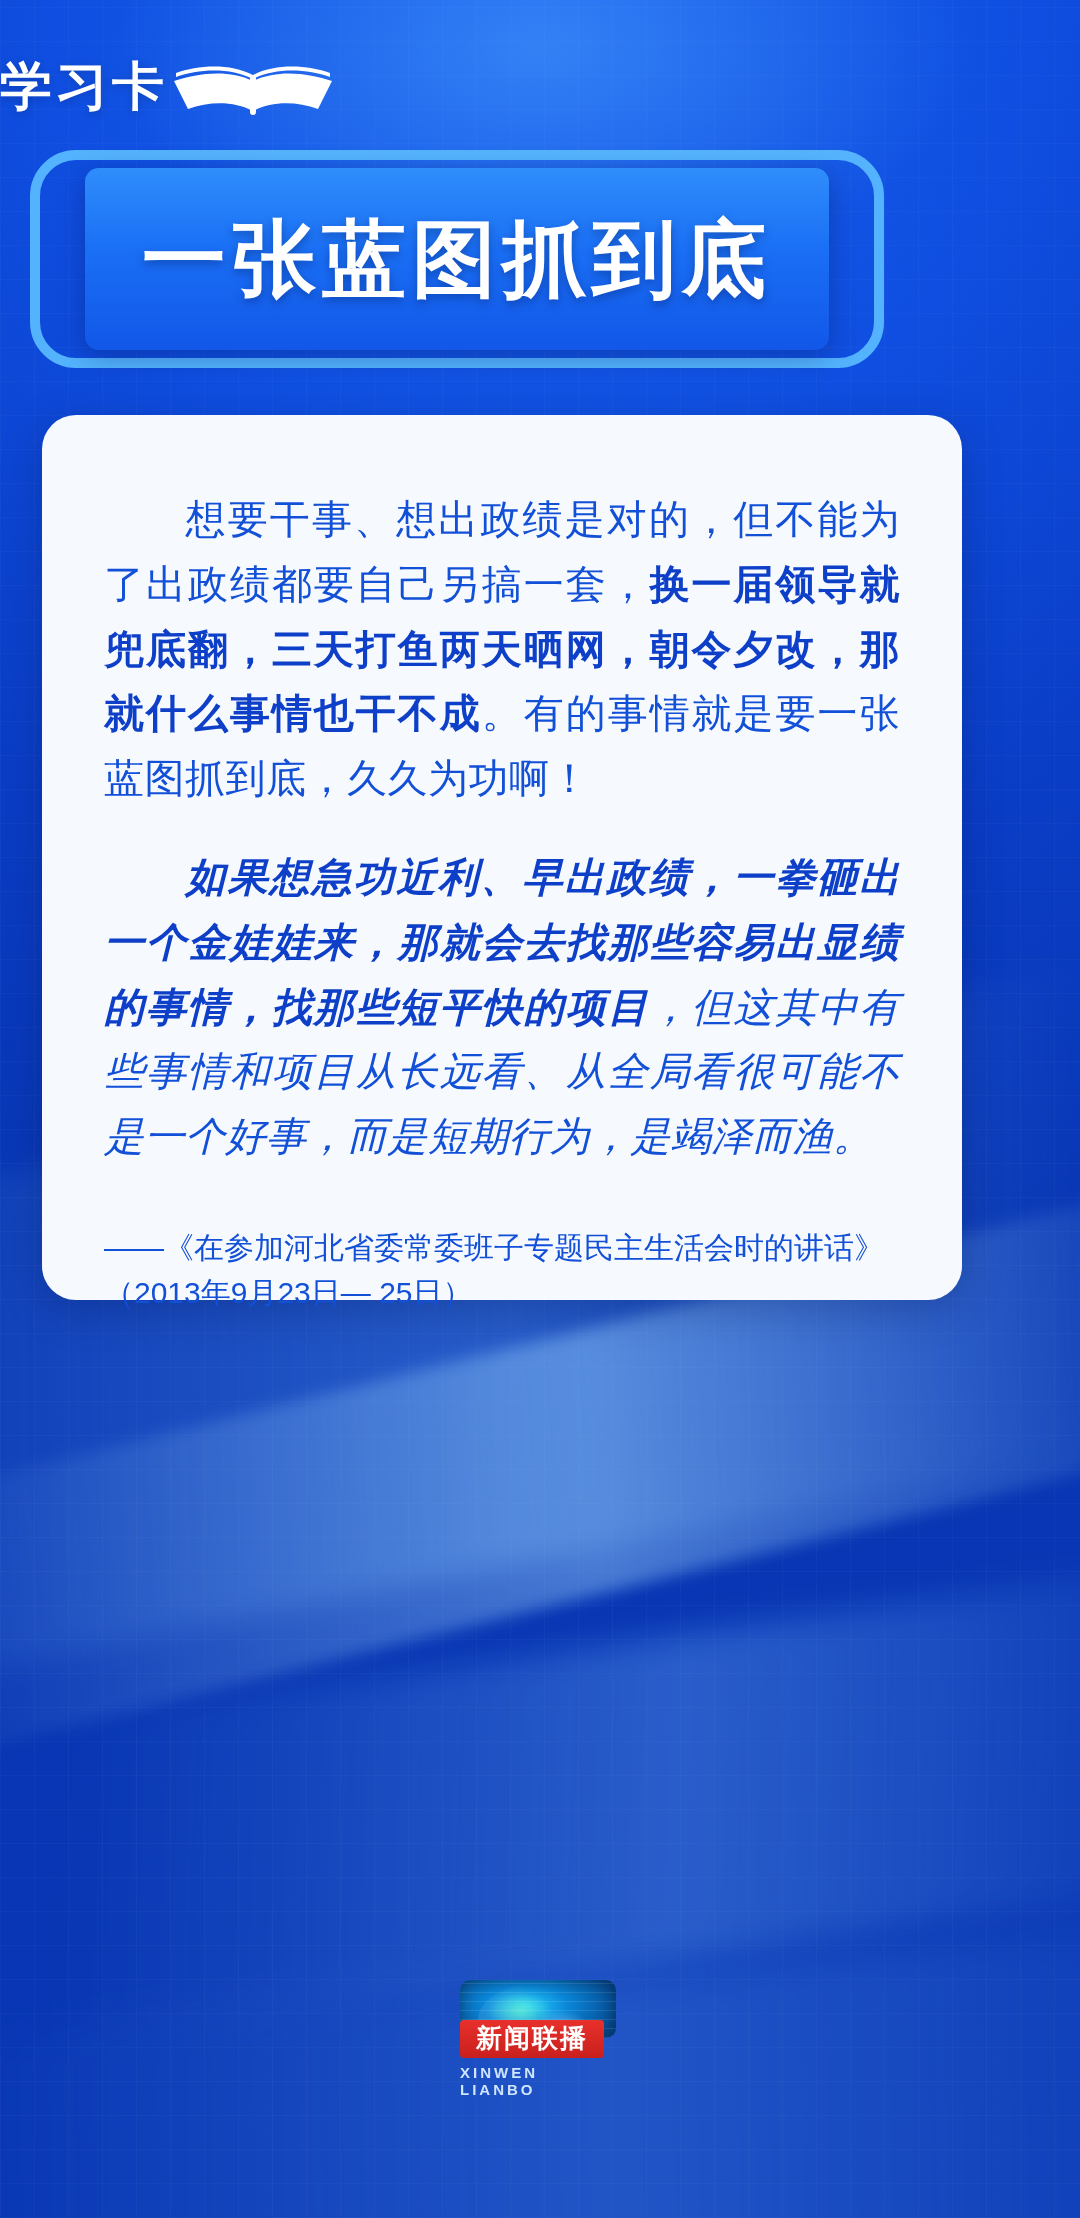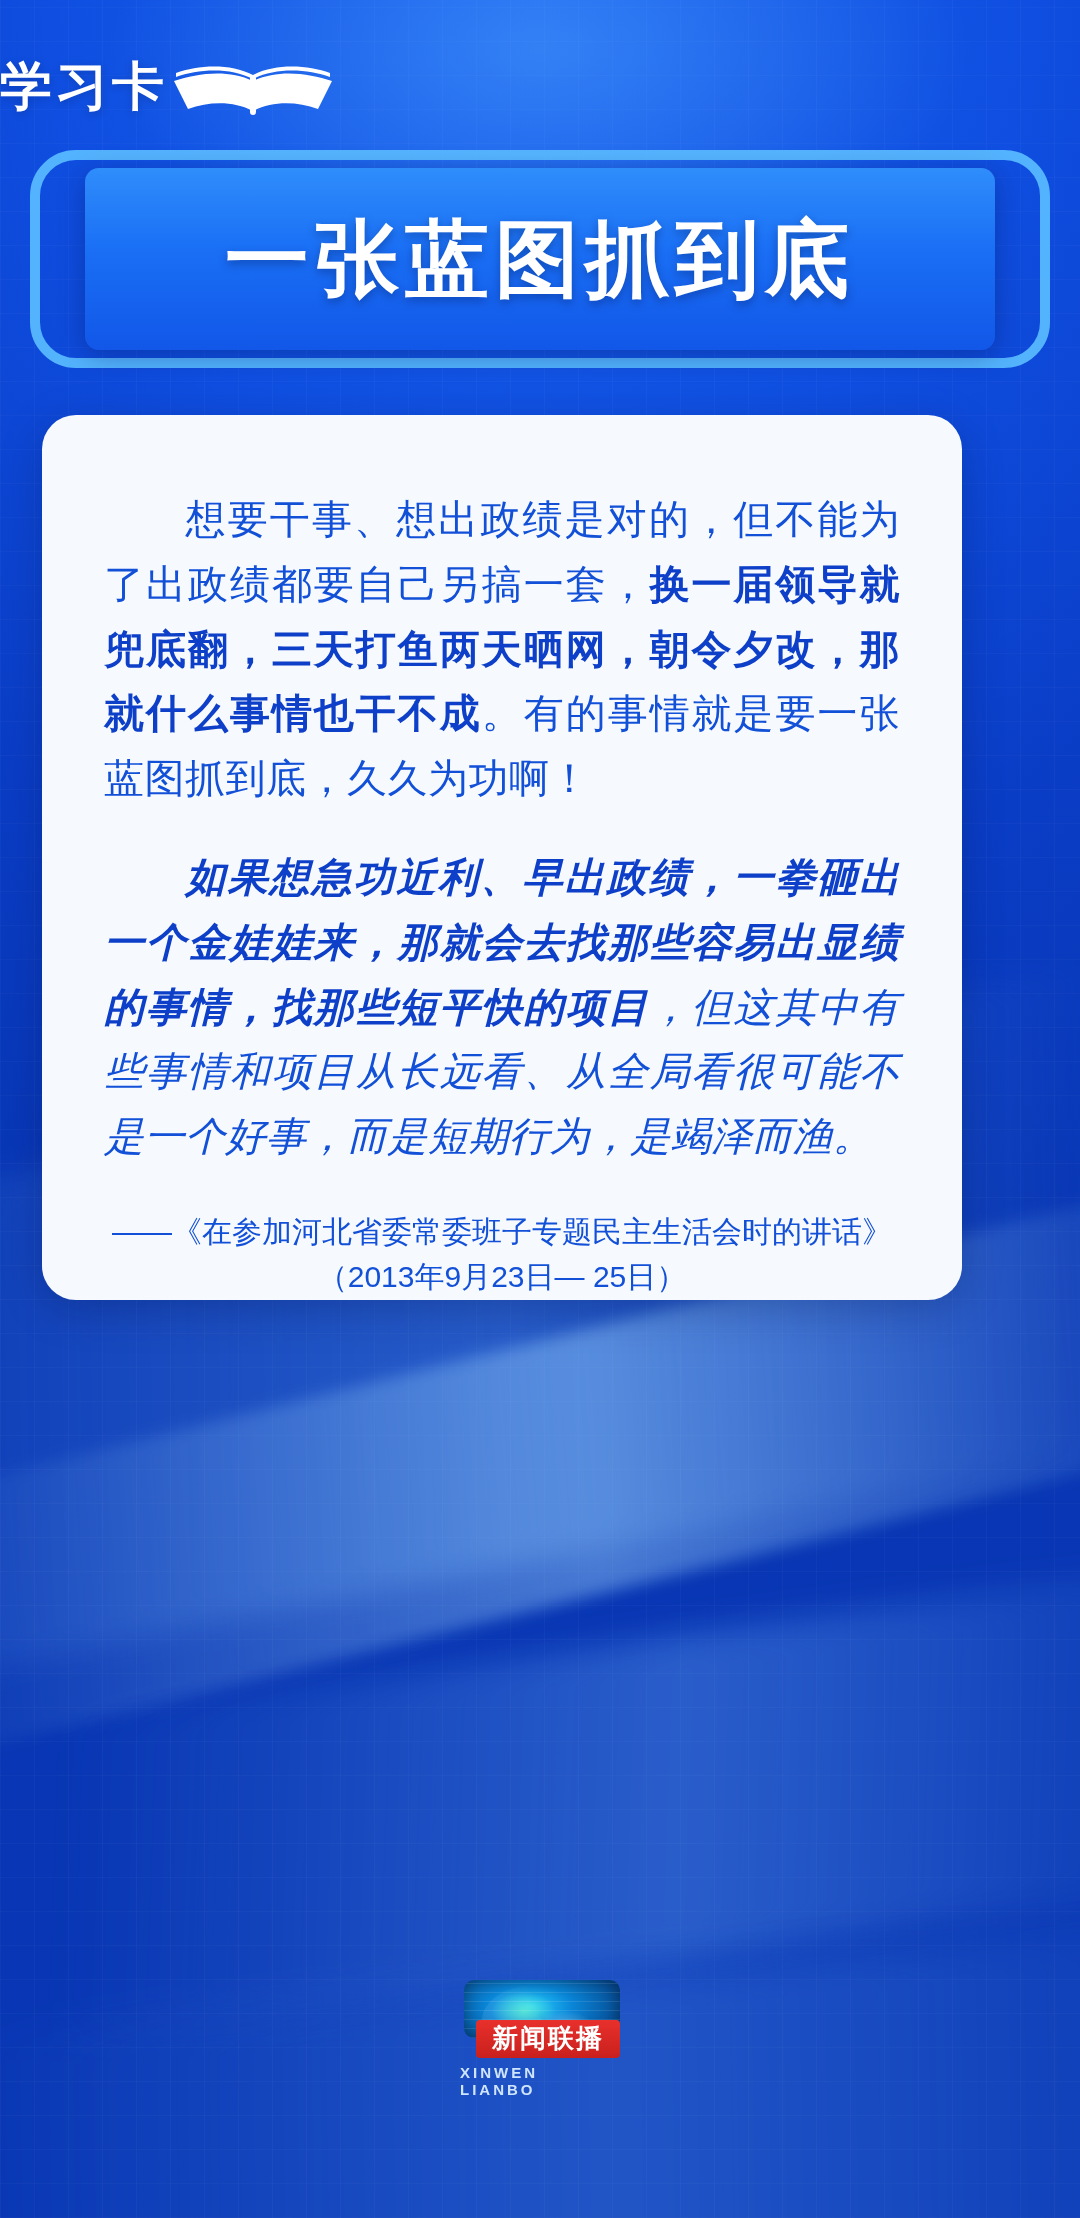--- a/index.html
+++ b/index.html
@@ -108,21 +108,21 @@
     height: 54px;
     position: relative;
   }
   .brand-book svg { display: block; }
 
   
   .banner {
     position: absolute;
     top: 150px;
     left: 30px;
-    width: 1020px;
+    width: 854px;
     height: 218px;
   }
   .banner-frame {
     position: absolute;
     inset: 0;
     border: 10px solid #58b8ff;
     border-radius: 46px;
     opacity: 0.95;
   }
   .banner-inner {
@@ -165,39 +165,39 @@
     font-size: 40px;
     line-height: 1.62;
     text-align: justify;
     letter-spacing: 0.5px;
   }
   .para + .para { margin-top: 34px; font-style: italic; }
   .para .ind { display: inline-block; width: 2em; }
   .b { font-weight: 700; color: #0d3fc8; }
 
   .source {
-    margin-top: 40px;
-    text-align: center;
+    margin-top: 56px;
+    text-align: left;
     color: #1250d8;
     font-size: 30px;
     line-height: 1.5;
   }
   .source .line2 { display: block; }
 
   
   .footer {
     position: absolute;
     left: 50%;
     transform: translateX(-50%);
     bottom: 120px;
     width: 160px;
     height: 118px;
     display: flex;
     flex-direction: column;
-    align-items: flex-end;
+    align-items: flex-start;
   }
   .globe {
     width: 156px;
     height: 80px;
     border-radius: 10px;
     background:
       radial-gradient(60% 80% at 42% 45%, #27d0ff 0%, #0a86d8 45%, #064a92 100%);
     position: relative;
     overflow: hidden;
     box-shadow: inset 0 0 18px rgba(0,0,0,0.35);

